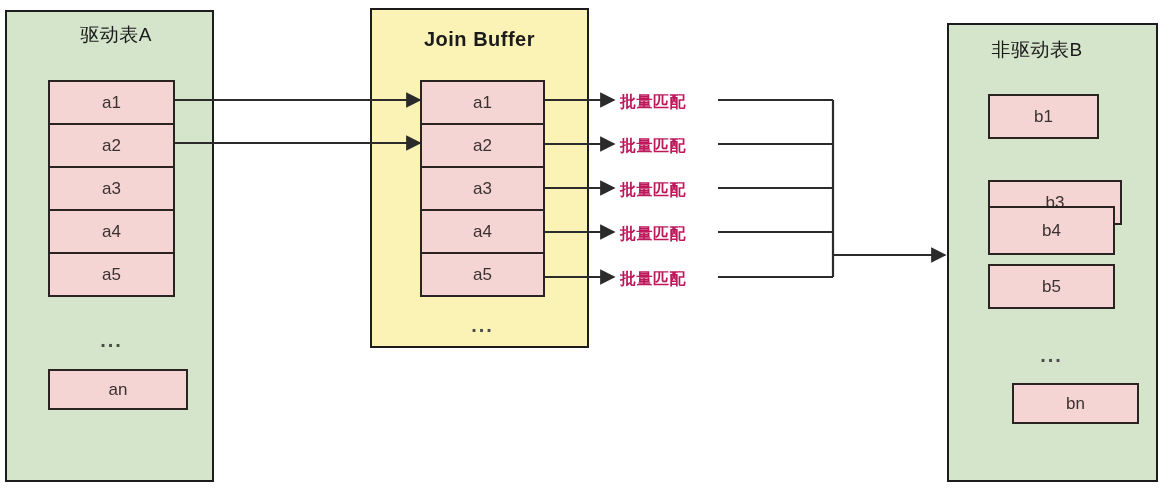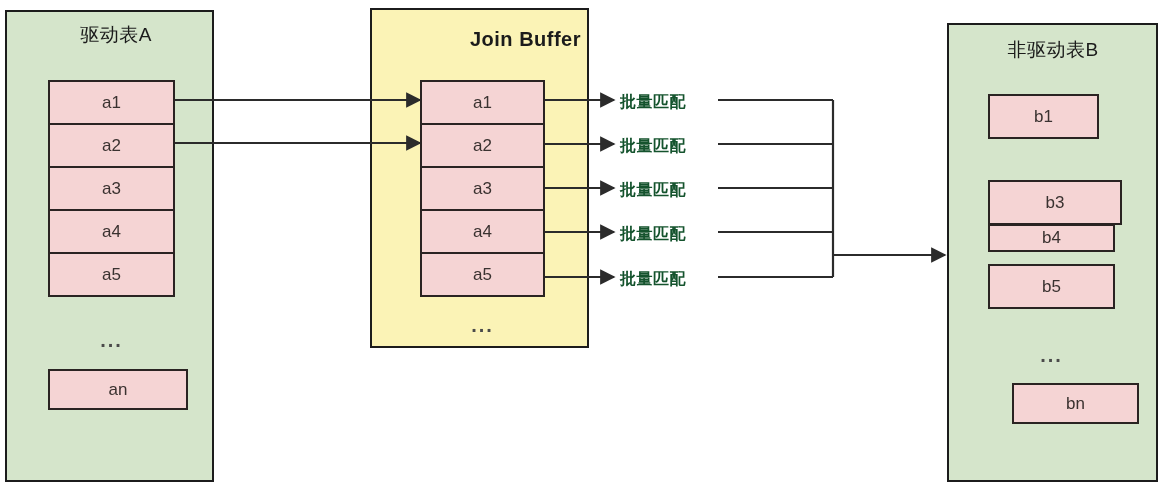--- a/index.html
+++ b/index.html
@@ -28,21 +28,21 @@
   .panel-title {
     position: absolute;
     left: 0;
     right: 0;
     text-align: center;
     color: #1b1b1b;
     font-size: 19px;
     letter-spacing: 0.5px;
     white-space: nowrap;
   }
-  .panel-title.bold { font-weight: bold; font-size: 20px; padding-left: 46px; }
+  .panel-title.bold { font-weight: bold; font-size: 20px; }
 
   
   .stack {
     position: absolute;
     box-sizing: border-box;
   }
   .cell {
     position: absolute;
     box-sizing: border-box;
     background: #f5d4d4;
@@ -59,21 +59,21 @@
     color: #4a4a4a;
     font-size: 20px;
     font-weight: bold;
     letter-spacing: 2px;
     line-height: 1;
   }
 
   
   .match-label {
     position: absolute;
-    color: #14532d;
+    color: #be185d;
     font-size: 16px;
     font-weight: bold;
     white-space: nowrap;
     letter-spacing: 0.5px;
   }
 
   
   #wires {
     position: absolute;
     left: 0;
@@ -119,26 +119,26 @@
   <div class="ellipsis" style="left:420px; top:315px; width:125px;">...</div>
 
   <div class="match-label" style="left:620px; top:92px;">批量匹配</div>
   <div class="match-label" style="left:620px; top:136px;">批量匹配</div>
   <div class="match-label" style="left:620px; top:180px;">批量匹配</div>
   <div class="match-label" style="left:620px; top:224px;">批量匹配</div>
   <div class="match-label" style="left:620px; top:269px;">批量匹配</div>
 
   <div class="panel green" style="left:947px; top:23px; width:211px; height:459px;"></div>
 
-  <div class="panel-title" style="left:947px; top:37px; width:180px;padding-left:16px;">非驱动表B</div>
+  <div class="panel-title" style="left:947px; top:37px; width:180px;">非驱动表B</div>
 
   <div class="stack" style="left:988px; top:94px; width:127px; height:220px;">
     <div class="cell" style="left:0px; top:0px;   width:111px; height:45px;">b1</div>
     <div class="cell" style="left:0px; top:86px;  width:134px; height:45px;">b3</div>
-    <div class="cell" style="left:0px; top:130px; width:127px; height:28px;">b4</div>
+    <div class="cell" style="left:0px; top:112px; width:127px; height:49px;">b4</div>
     <div class="cell" style="left:0px; top:170px; width:127px; height:45px;">b5</div>
   </div>
 
   <div class="ellipsis" style="left:988px; top:345px; width:127px;">...</div>
 
   <div class="cell" style="left:1012px; top:383px; width:127px; height:41px;">bn</div>
 
   <svg id="wires" viewBox="0 0 1170 494">
     <defs>
       <marker id="arrow" viewBox="0 0 10 10" refX="9" refY="5" markerWidth="7" markerHeight="7" orient="auto-start-reverse">

